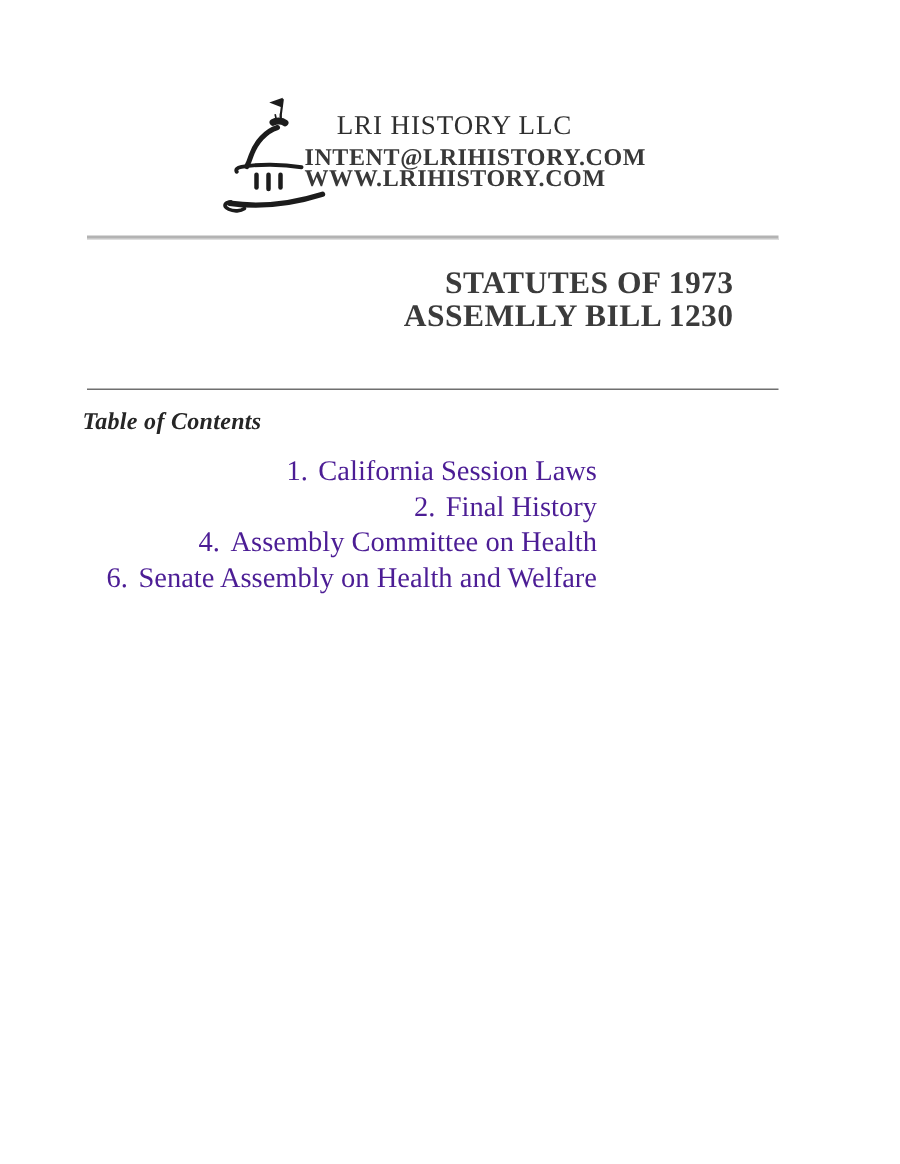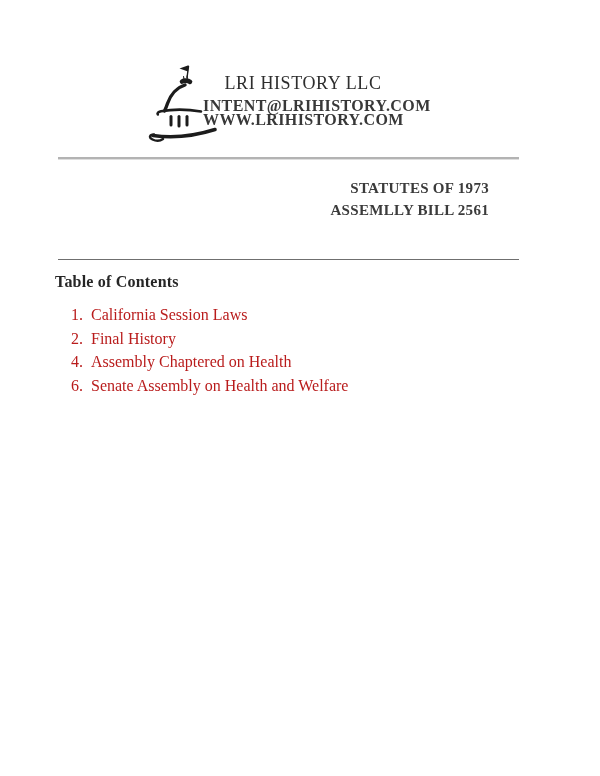--- a/index.html
+++ b/index.html
@@ -24,34 +24,34 @@
   
   .rule { position:absolute; left:58px; width:461px; }
   .rule-light { top:157px; height:2px; background:#b3b3b3; border-bottom:1px solid #dedede; }
   .rule-dark  { top:259px; height:1px; background:#6f6f6f; }
 
   
   .case-block {
     position:absolute; right:111px; top:177px; text-align:right;
   }
   .case-line {
-    font-size:15px; line-height:22px; font-weight:700; color:#3b3b3b;
+    font-size:21px; line-height:22px; font-weight:700; color:#3b3b3b;
     letter-spacing:0.3px; white-space:pre;
   }
 
   
   .toc-heading {
     position:absolute; left:55px; top:273px;
-    font-size:16px; font-weight:700; color:#262626; letter-spacing:0.2px;
+    font-size:16px; font-weight:700; color:#262626; letter-spacing:0.2px;font-style:italic;
   }
   .toc-list {
     position:absolute; left:71px; top:303px; margin:0; padding:0; list-style:none;
   }
   .toc-item {
-    font-size:16px; line-height:23.6px; color:#b91c1c; white-space:nowrap;
+    font-size:19px; line-height:23.6px; color:#4c1d95; white-space:nowrap;text-align:right;
   }
   .toc-num { display:inline-block; min-width:13px; margin-right:7px; }
 </style>
 </head>
 <body>
 
 <div class="page">
 
   <svg class="logo" viewBox="0 0 74 80" aria-hidden="true">
     <g stroke="#1c1c1c" fill="none" stroke-linecap="round">
@@ -73,33 +73,33 @@
     <div class="company-name">LRI HISTORY LLC</div>
     <div class="contact-line first">INTENT@LRIHISTORY.COM</div>
     <div class="contact-line">WWW.LRIHISTORY.COM</div>
   </div>
 
   <div class="rule rule-light"></div>
   <div class="rule rule-dark"></div>
 
   <div class="case-block">
     <div class="case-line">STATUTES OF 1973</div>
-    <div class="case-line">ASSEMLLY BILL 2561</div>
+    <div class="case-line">ASSEMLLY BILL 1230</div>
   </div>
 
   <div class="toc-heading">Table of Contents</div>
 
   <ol class="toc-list">
     <li class="toc-item">
       <span class="toc-num">1.</span><span>California Session Laws</span>
     </li>
     <li class="toc-item">
       <span class="toc-num">2.</span><span>Final History</span>
     </li>
     <li class="toc-item">
-      <span class="toc-num">4.</span><span>Assembly Chaptered on Health</span>
+      <span class="toc-num">4.</span><span>Assembly Committee on Health</span>
     </li>
     <li class="toc-item">
       <span class="toc-num">6.</span><span>Senate Assembly on Health and Welfare</span>
     </li>
   </ol>
 
 </div>
 
 </body></html>

